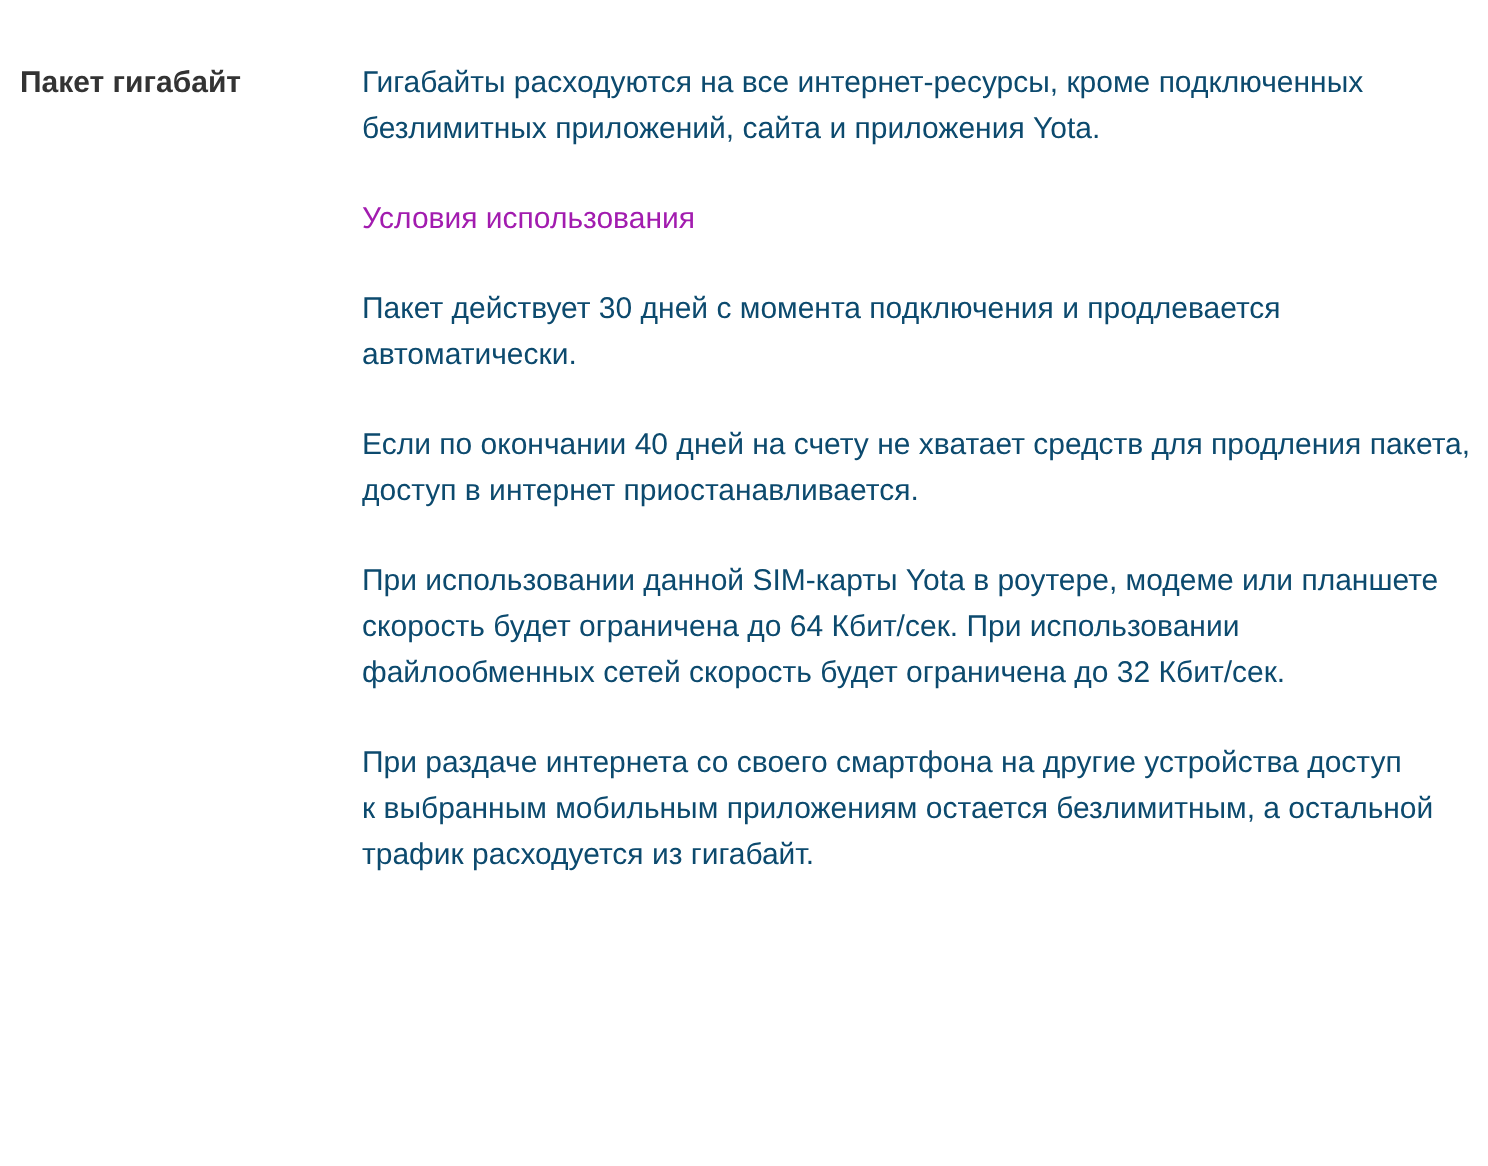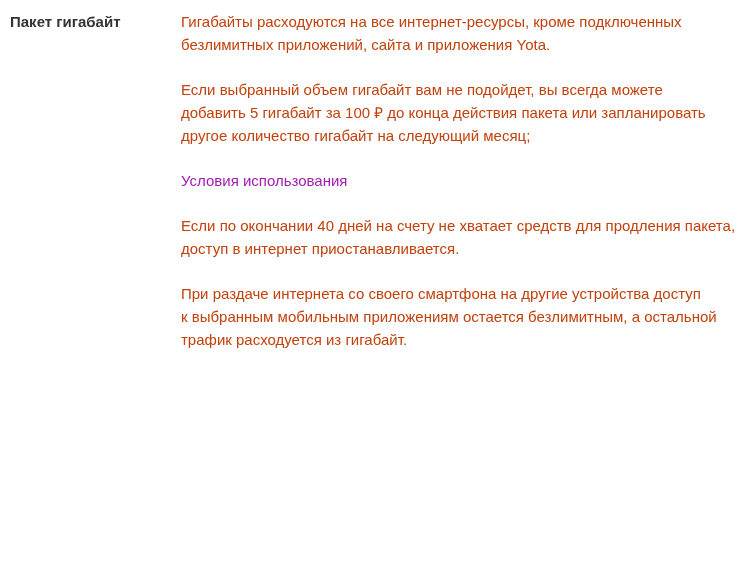--- a/index.html
+++ b/index.html
@@ -11,20 +11,21 @@
     height: 583px;
     background: #ffffff;
     overflow: hidden;
     font-family: "Liberation Sans", sans-serif;
     color: #3a3a3a;
   }
   .row {
     display: flex;
     padding-top: 10px;
     box-sizing: border-box;
+    margin-top: 20px;
   }
   .left-col {
     flex: 0 0 181px;
     width: 181px;
     padding-left: 10px;
     box-sizing: border-box;
   }
   .term-title {
     margin: 0;
     font-size: 15px;
@@ -34,39 +35,41 @@
   }
   .right-col {
     flex: 1 1 auto;
     min-width: 0;
   }
   .para {
     margin: 0 0 22px 0;
     font-size: 15px;
     line-height: 23px;
     white-space: pre;
-    color: #c2410c;
+    color: #0c4a6e;
   }
   .subhead {
     color: #a21caf;
   }
 </style>
 </head>
 <body>
 
 <div class="row">
   <div class="left-col">
     <h2 class="term-title">Пакет гигабайт</h2>
   </div>
   <div class="right-col">
     <p class="para">Гигабайты расходуются на все интернет-ресурсы, кроме подключенных
 безлимитных приложений, сайта и приложения Yota.</p>
-    <p class="para">Если выбранный объем гигабайт вам не подойдет, вы всегда можете
-добавить 5 гигабайт за 100 ₽ до конца действия пакета или запланировать
-другое количество гигабайт на следующий месяц;</p>
     <p class="para subhead">Условия использования</p>
+    <p class="para">Пакет действует 30 дней с момента подключения и продлевается
+автоматически.</p>
     <p class="para">Если по окончании 40 дней на счету не хватает средств для продления пакета,
 доступ в интернет приостанавливается.</p>
+    <p class="para">При использовании данной SIM-карты Yota в роутере, модеме или планшете
+скорость будет ограничена до 64 Кбит/сек. При использовании
+файлообменных сетей скорость будет ограничена до 32 Кбит/сек.</p>
     <p class="para">При раздаче интернета со своего смартфона на другие устройства доступ
 к выбранным мобильным приложениям остается безлимитным, а остальной
 трафик расходуется из гигабайт.</p>
   </div>
 </div>
 
 </body></html>

